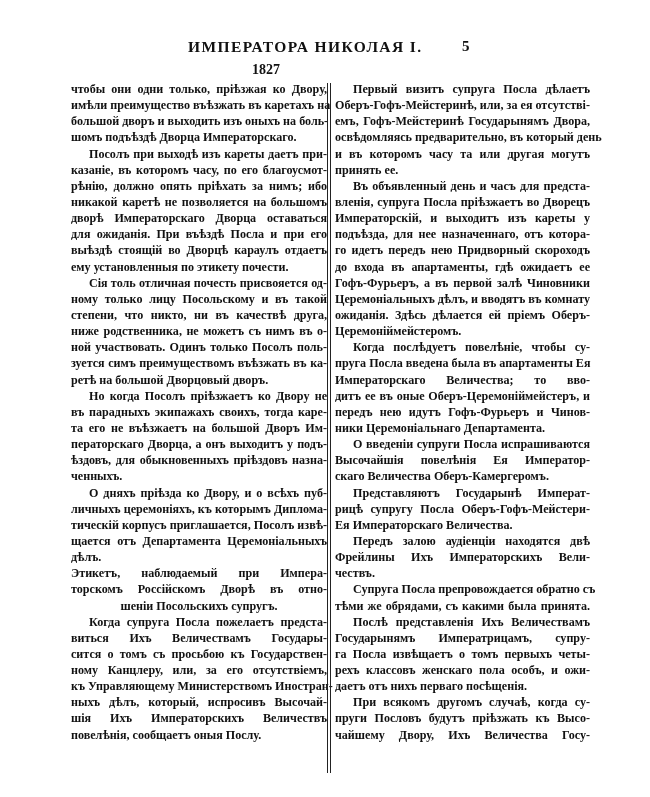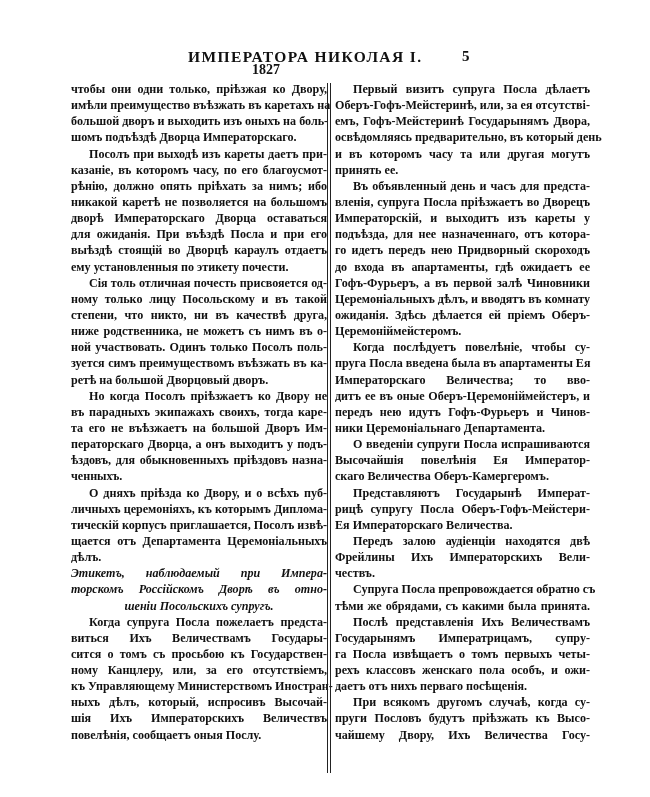--- a/index.html
+++ b/index.html
@@ -14,21 +14,20 @@
       overflow: hidden;
       font-family: "Liberation Serif", "DejaVu Serif", serif;
       color: #111111;
     }
     .running-head {
       position: absolute;
       top: 38px;
       left: 0;
       width: 526px;
       height: 20px;
-      margin-top: 10px;
     }
     .running-title {
       position: absolute;
       left: 188px;
       top: 0;
       font-size: 15.5px;
       font-weight: bold;
       letter-spacing: 1.4px;
     }
     .page-number {
@@ -59,21 +58,21 @@
     .line {
       display: block;
       height: 16.15px;
       white-space: nowrap;
       overflow: visible;
       text-align-last: justify;
     }
     .line.last { text-align-last: left; }
     .line.indent { text-indent: 18px; }
     .line.center { text-align: center; text-align-last: center; }
-    .italic { font-style: italic; font-weight: bold; }
+    .italic { font-weight: bold; }
     .divider {
       position: absolute;
       left: 327px;
       top: 83px;
       width: 2px;
       height: 690px;
       border-left: 1.2px solid #222;
       border-right: 1.2px solid #222;
     }
   </style>

